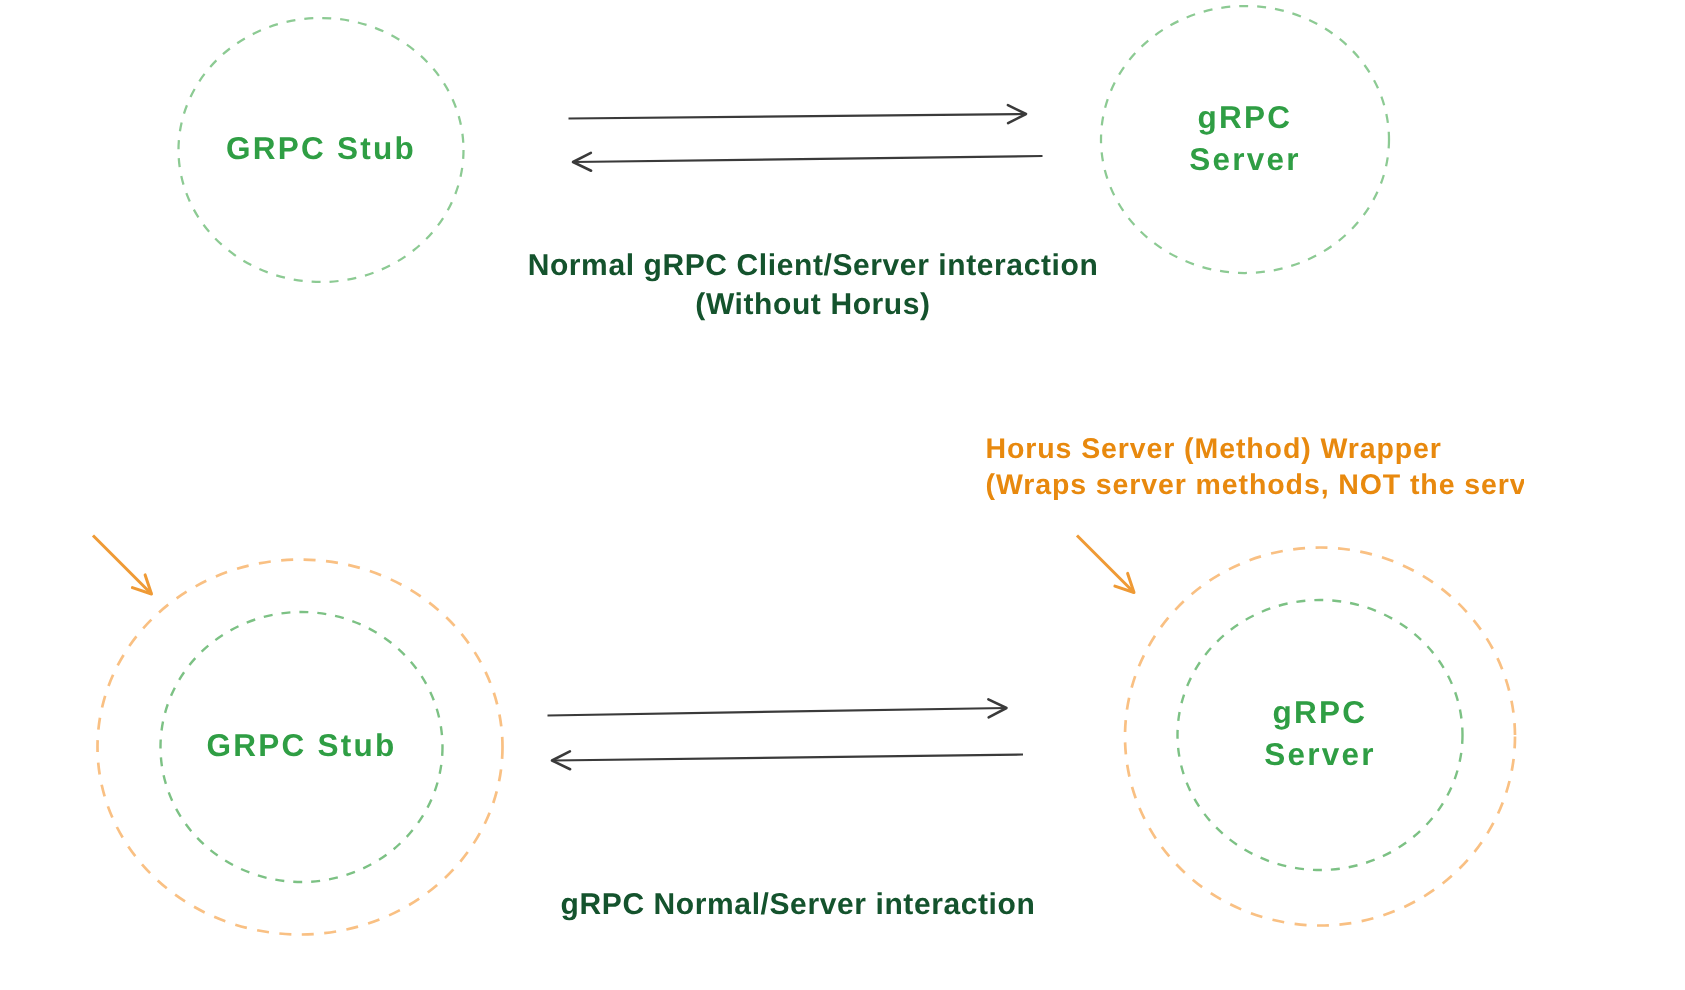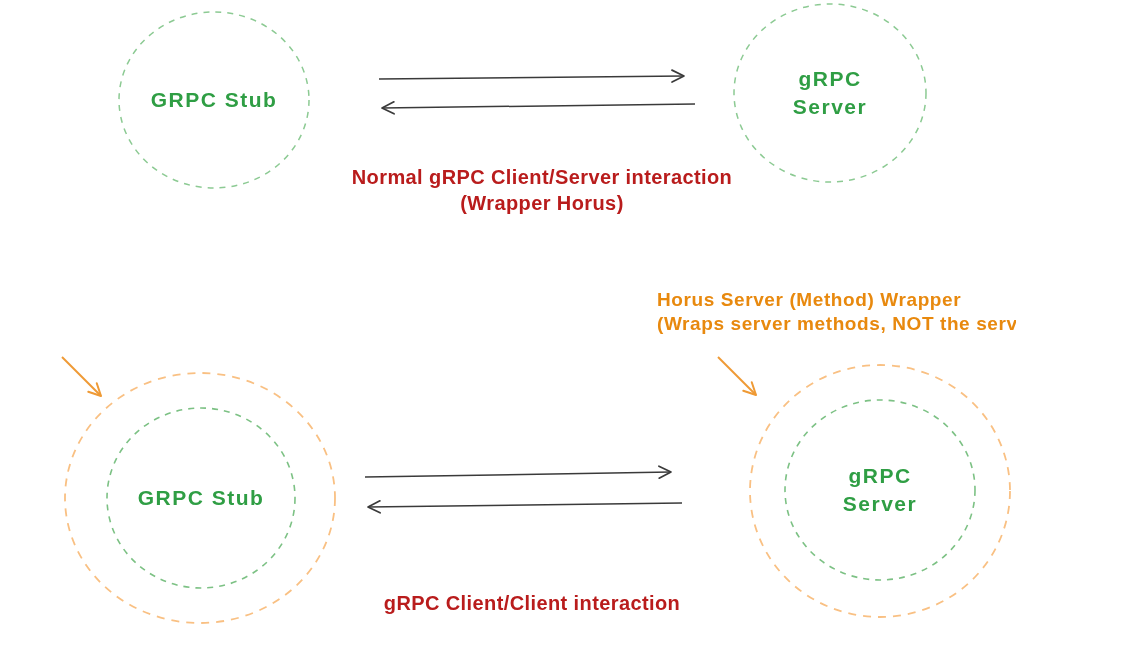--- a/index.html
+++ b/index.html
@@ -32,21 +32,21 @@
     justify-content: center;
     text-align: center;
     color: #2f9e44;
     font-size: 21px;
     font-weight: 700;
     letter-spacing: 1.5px;
     line-height: 1.35;
   }
   .caption {
     text-align: center;
-    color: #b91c1c;
+    color: #14532d;
     font-size: 20px;
     font-weight: 600;
     letter-spacing: 0.4px;
     line-height: 1.3;
   }
   .orange-label {
     color: #e8890e;
     font-size: 20px;
     font-weight: 700;
     letter-spacing: 0.6px;
@@ -95,35 +95,35 @@
     <span>GRPC Stub</span>
   </div>
 
   <div class="txt circle-label" style="left:703px; top:6px; width:190px; height:174px;">
     <span>gRPC</span>
     <span>Server</span>
   </div>
 
   <div class="txt caption" style="left:300px; top:164px; width:420px;">
     <div>Normal gRPC Client/Server interaction</div>
-    <div>(Wrapper Horus)</div>
+    <div>(Without Horus)</div>
   </div>
 
 
   <div class="txt circle-label" style="left:75px; top:409px; width:188px; height:178px;">
     <span>GRPC Stub</span>
   </div>
 
   <div class="txt orange-label small" style="left:625px; top:288px;">
     <div>Horus Server (Method) Wrapper</div>
     <div>(Wraps server methods, NOT the server itself).</div>
   </div>
 
   <div class="txt circle-label" style="left:753px; top:400px; width:190px; height:180px;">
     <span>gRPC</span>
     <span>Server</span>
   </div>
 
   <div class="txt caption" style="left:295px; top:590px; width:410px;">
-    <div>gRPC Client/Client interaction</div>
+    <div>gRPC Normal/Server interaction</div>
   </div>
 
 </div>
 
 </body></html>

